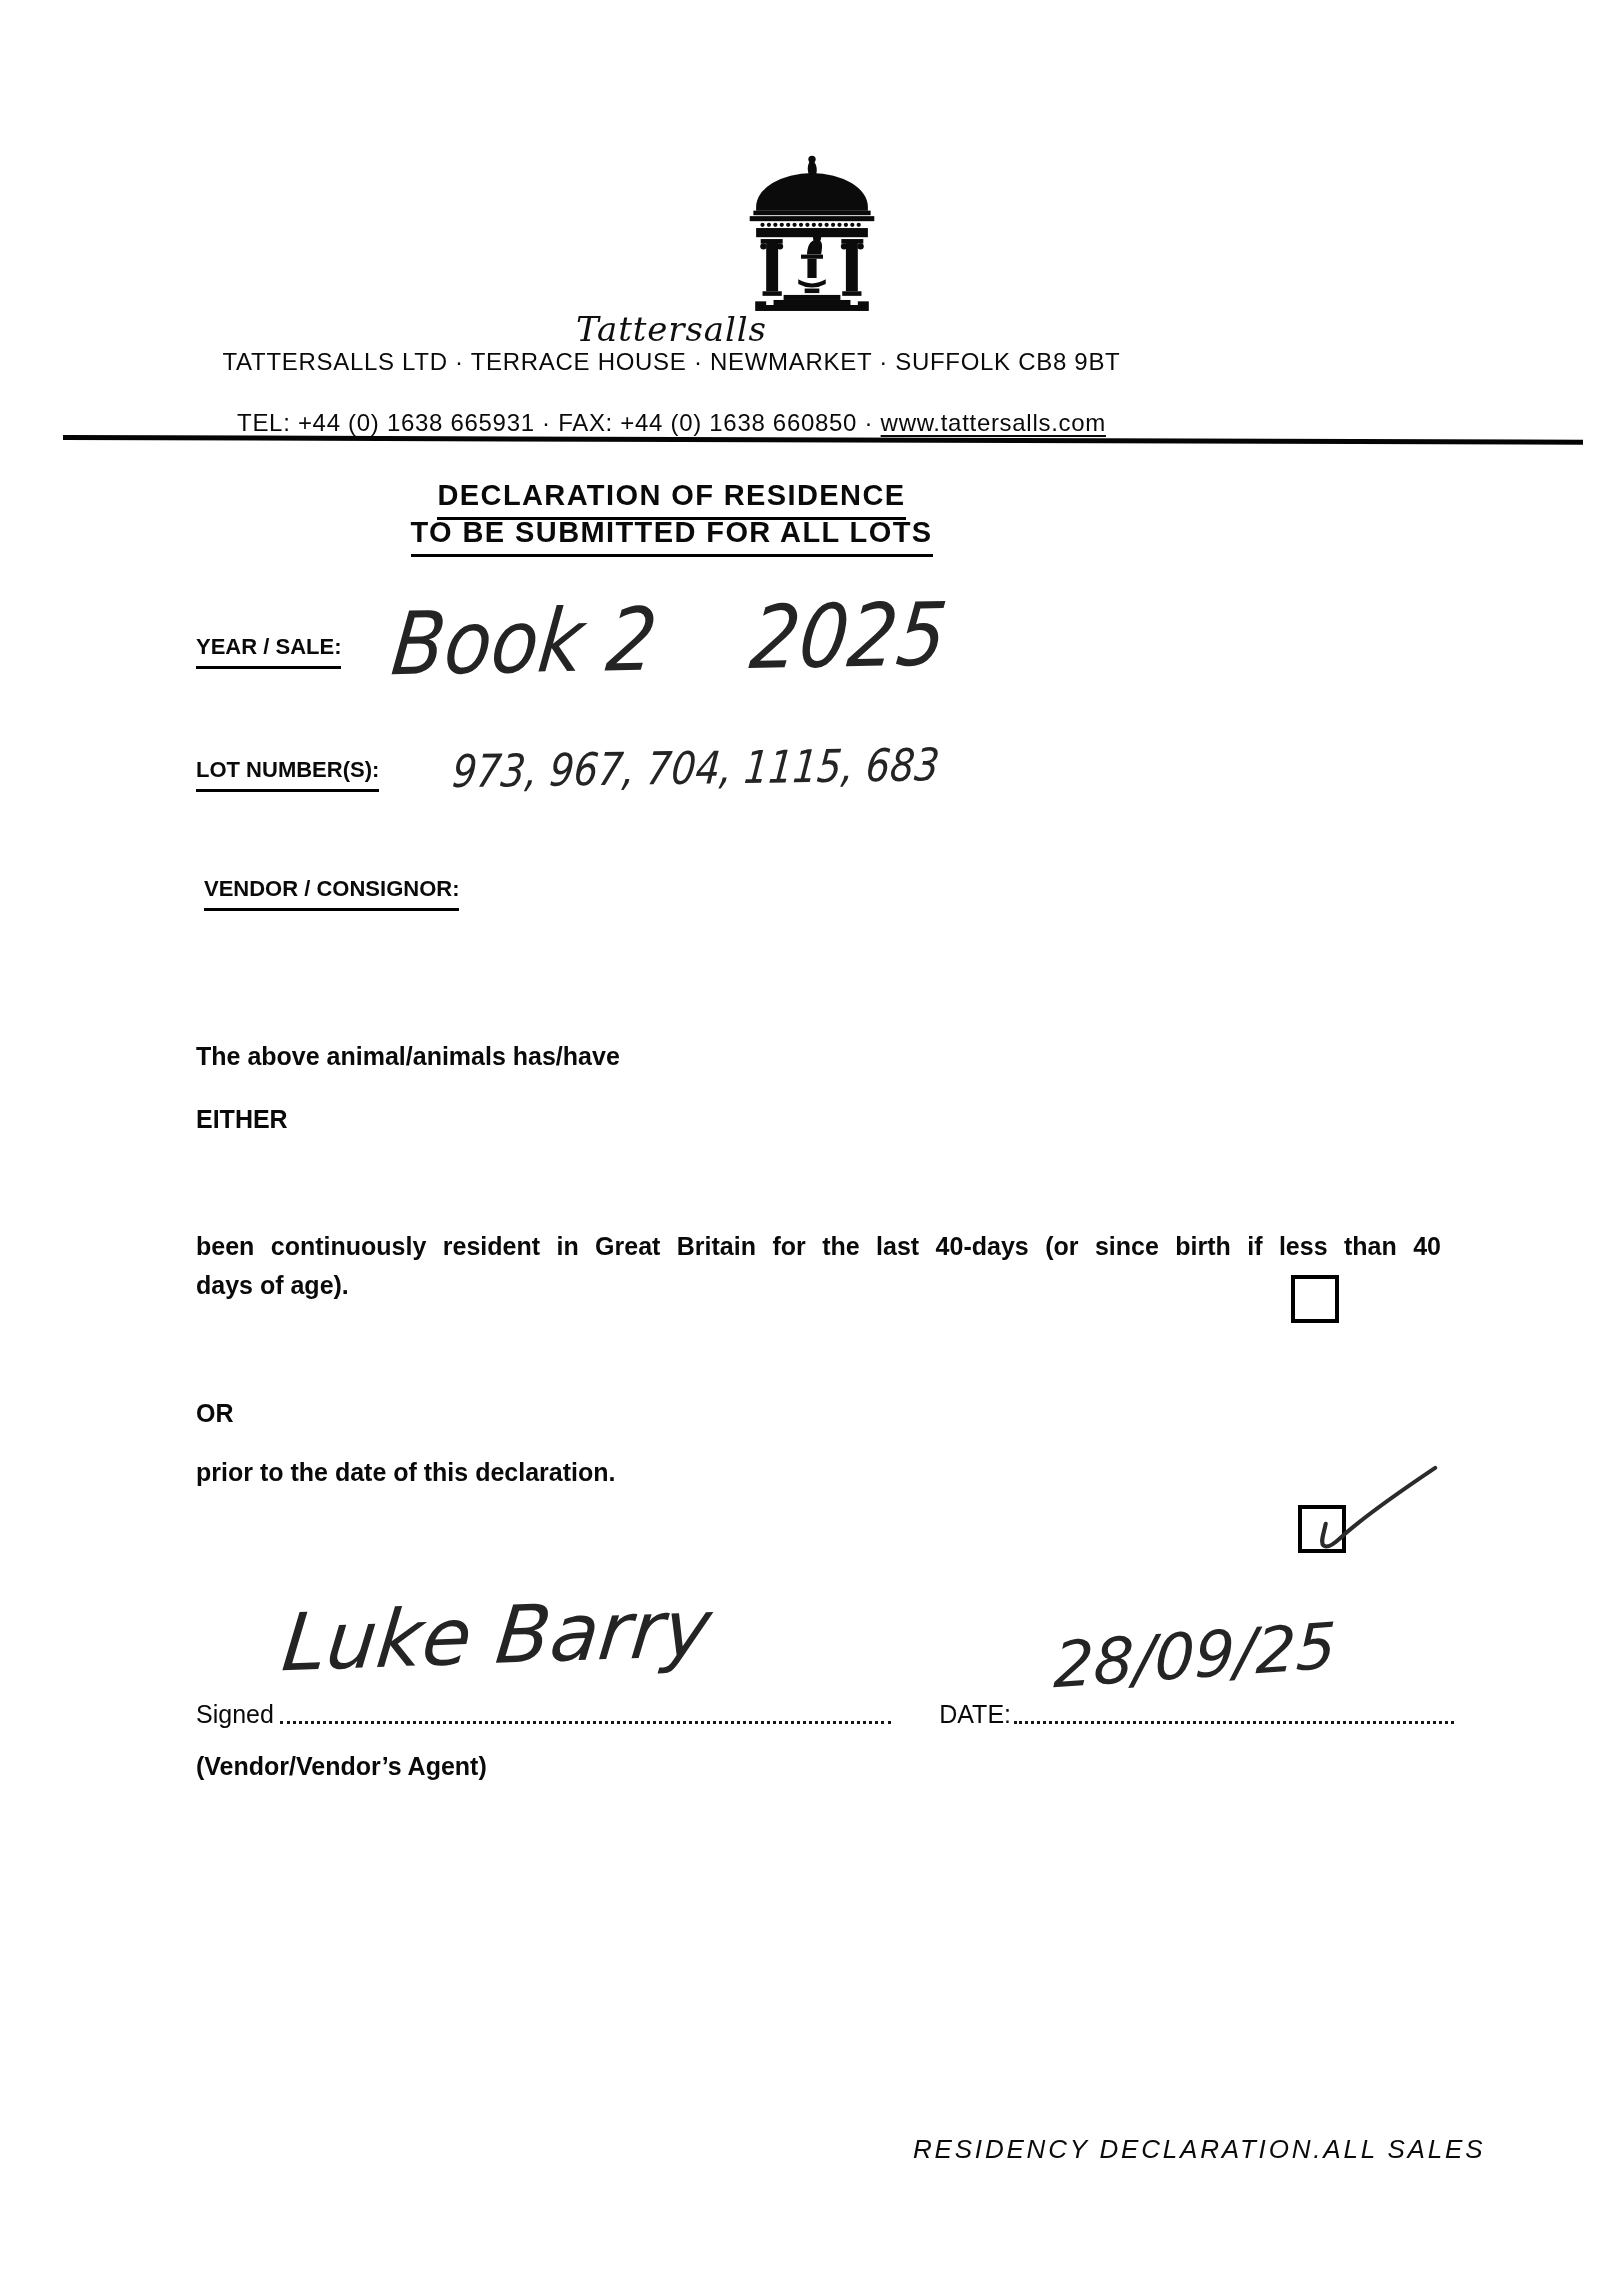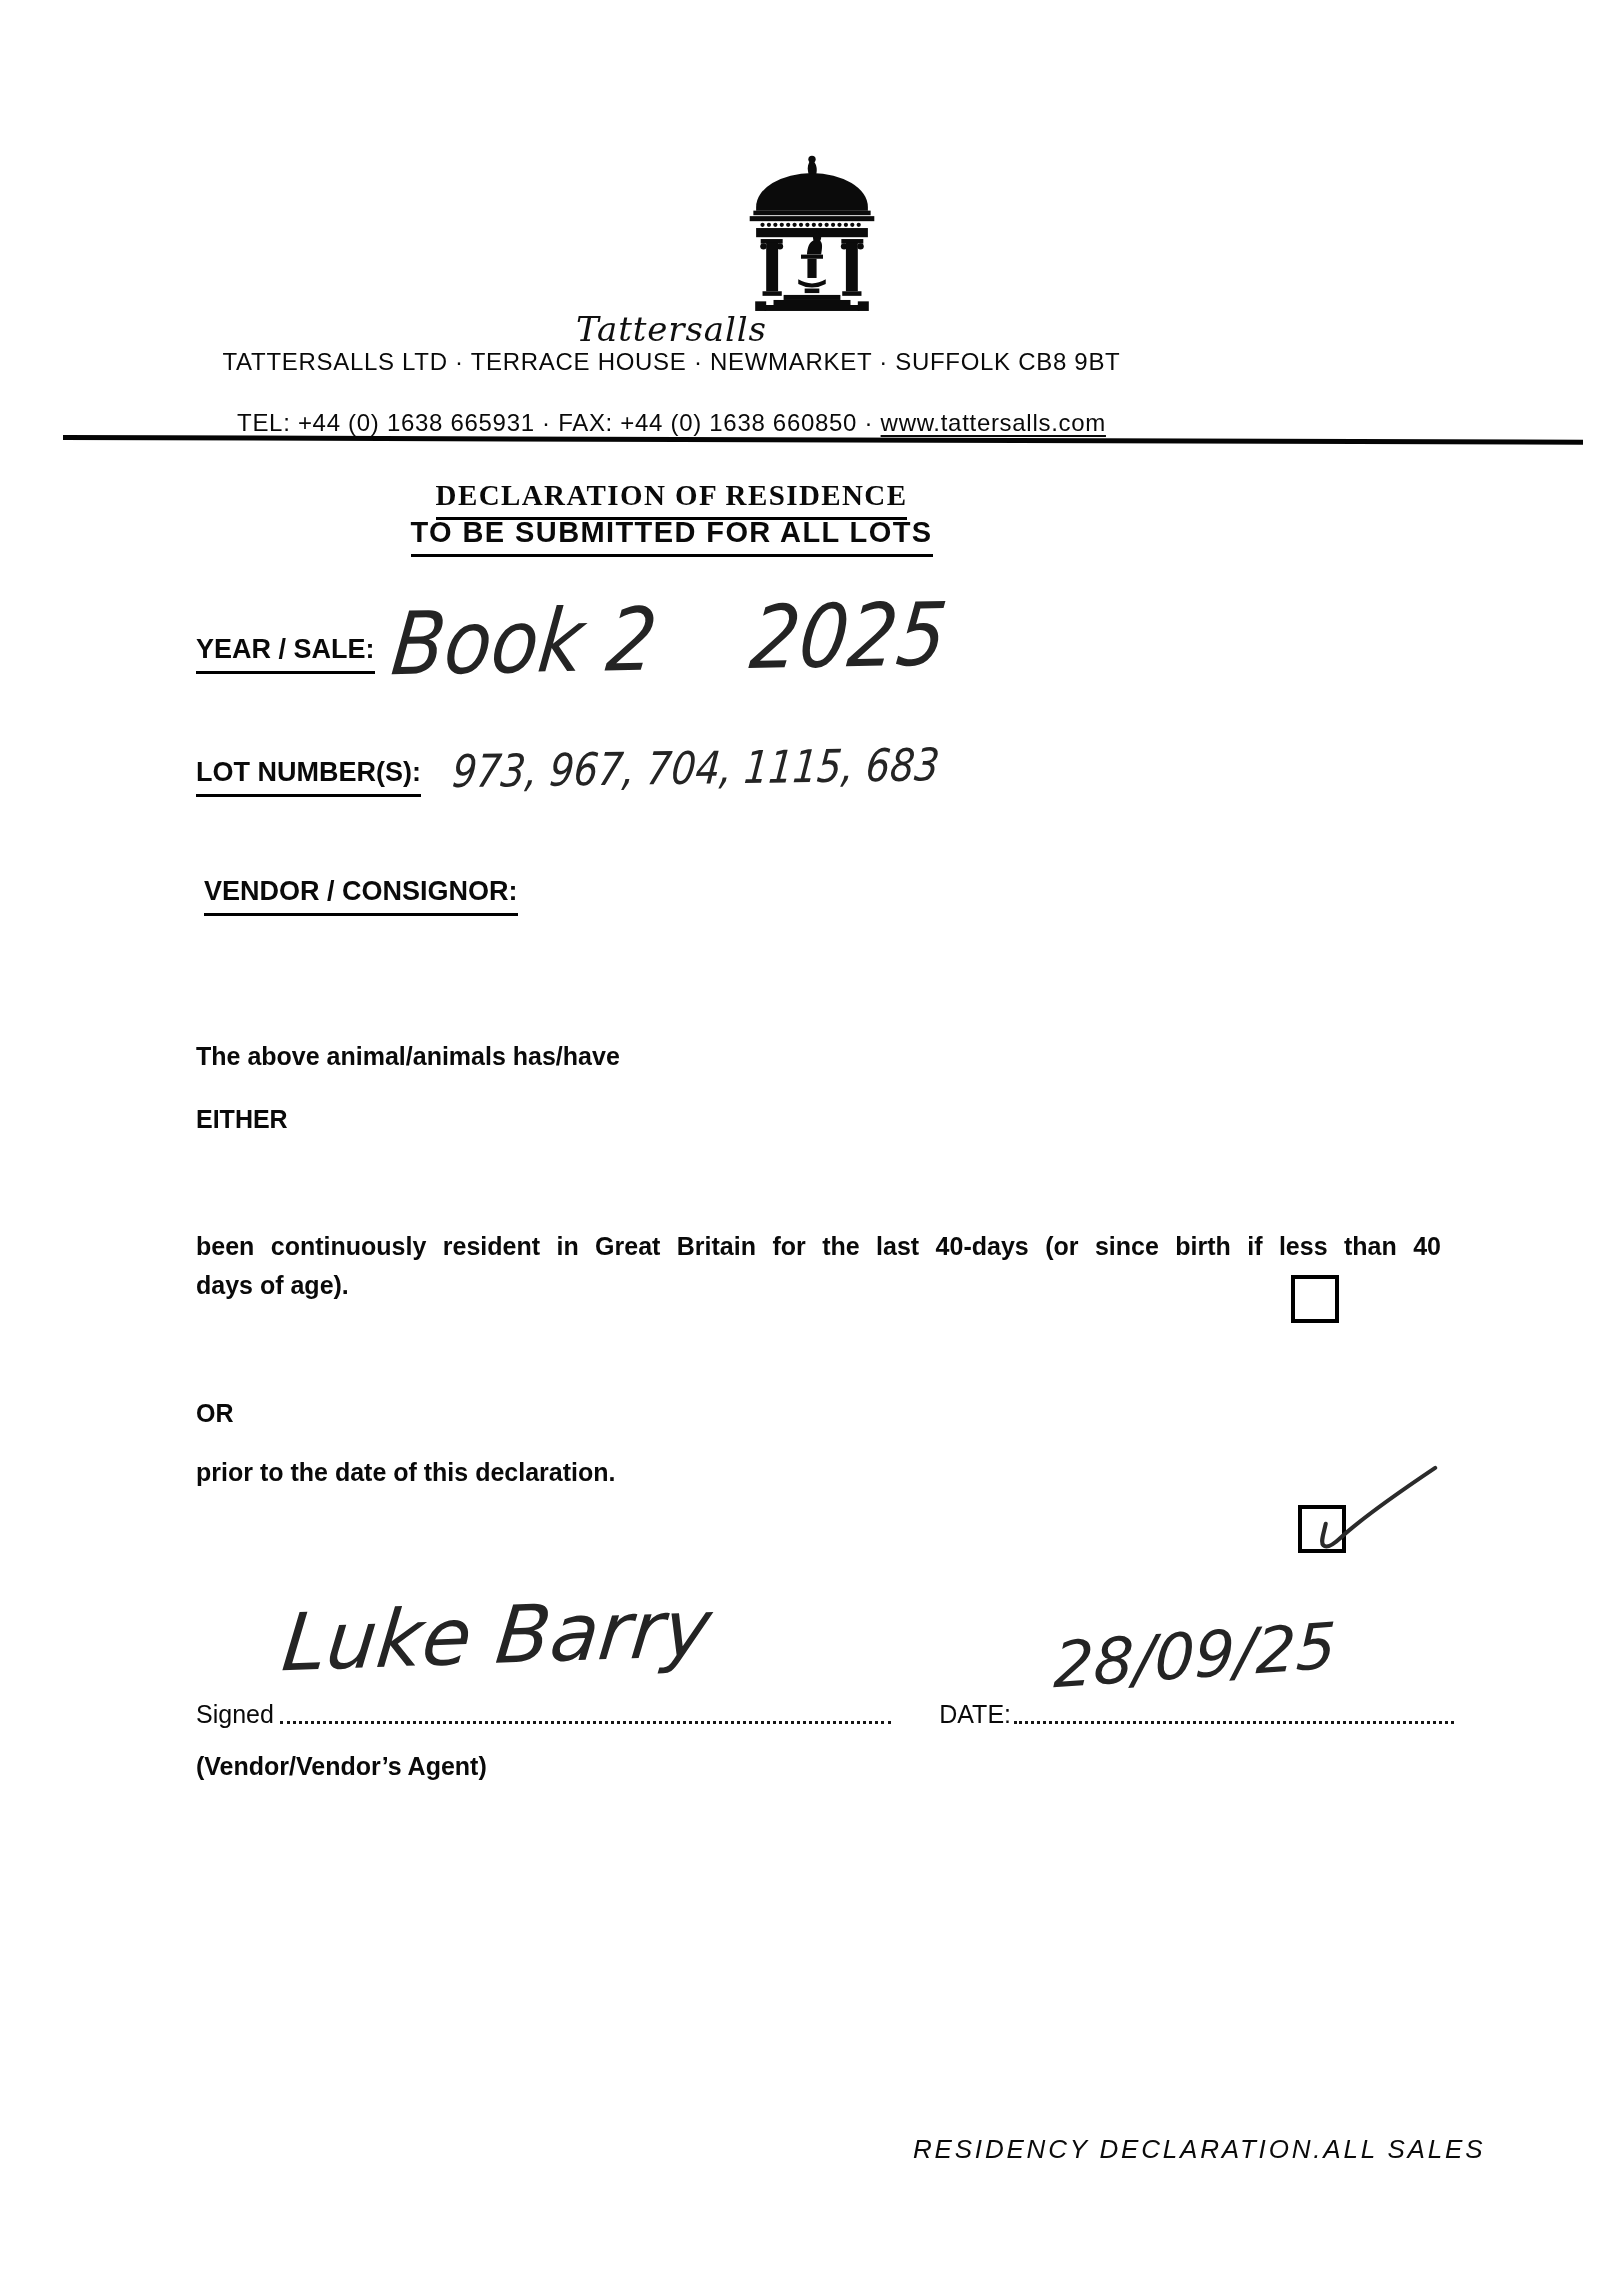--- a/index.html
+++ b/index.html
@@ -24,21 +24,21 @@
   .rule{
     left:63px;top:435px;width:1520px;height:4.6px;background:#050505;
     transform:rotate(0.18deg);transform-origin:left center;
   }
 
   
   .doc-title{
     font-size:29px;font-weight:700;letter-spacing:1.4px;
   }
   .doc-title .u{border-bottom:3.7px solid #000;padding-bottom:4.6px;display:inline-block;}
-  .field-label{font-size:27px;font-weight:700;letter-spacing:0px;}
+  .field-label{font-size:22px;font-weight:700;letter-spacing:0px;}
   .field-label .u{border-bottom:3.7px solid #000;padding-bottom:5.5px;display:inline-block;}
 
   .body-text{font-size:25px;line-height:39px;letter-spacing:0px;font-weight:bold;}
   .bold{font-weight:700;}
   .para{width:1245px;}
   .jline{text-align:justify;text-align-last:justify;}
 
   
   .checkbox{
     position:absolute;width:48px;height:48px;box-sizing:border-box;
@@ -131,21 +131,21 @@
   <div class="abs center brand" style="top:309px;">Tattersalls</div>
 
   <div class="abs center addr" style="top:348px;">TATTERSALLS LTD · TERRACE HOUSE · NEWMARKET · SUFFOLK CB8 9BT</div>
 
   <div class="abs center addr" style="top:383px;margin-top:26px;">
     <span>TEL: +44 (0) 1638 665931 · FAX: +44 (0) 1638 660850 · </span><a href="#">www.tattersalls.com</a>
   </div>
 
   <div class="abs rule"></div>
 
-  <div class="abs center doc-title" style="top:479px;font-family:Liberation Serif, serif;">
+  <div class="abs center doc-title" style="top:479px;">
     <span class="u">DECLARATION OF RESIDENCE</span>
   </div>
   <div class="abs center doc-title" style="top:516px;">
     <span class="u">TO BE SUBMITTED FOR ALL LOTS</span>
   </div>
 
   <div class="abs field-label" style="left:196px;top:634px;">
     <span class="u">YEAR / SALE:</span>
   </div>
   <div class="abs hand" style="left:398px;top:593px;font-size:87px;transform:rotate(-1deg) skewX(-7deg) scaleX(0.88);transform-origin:left top;">

